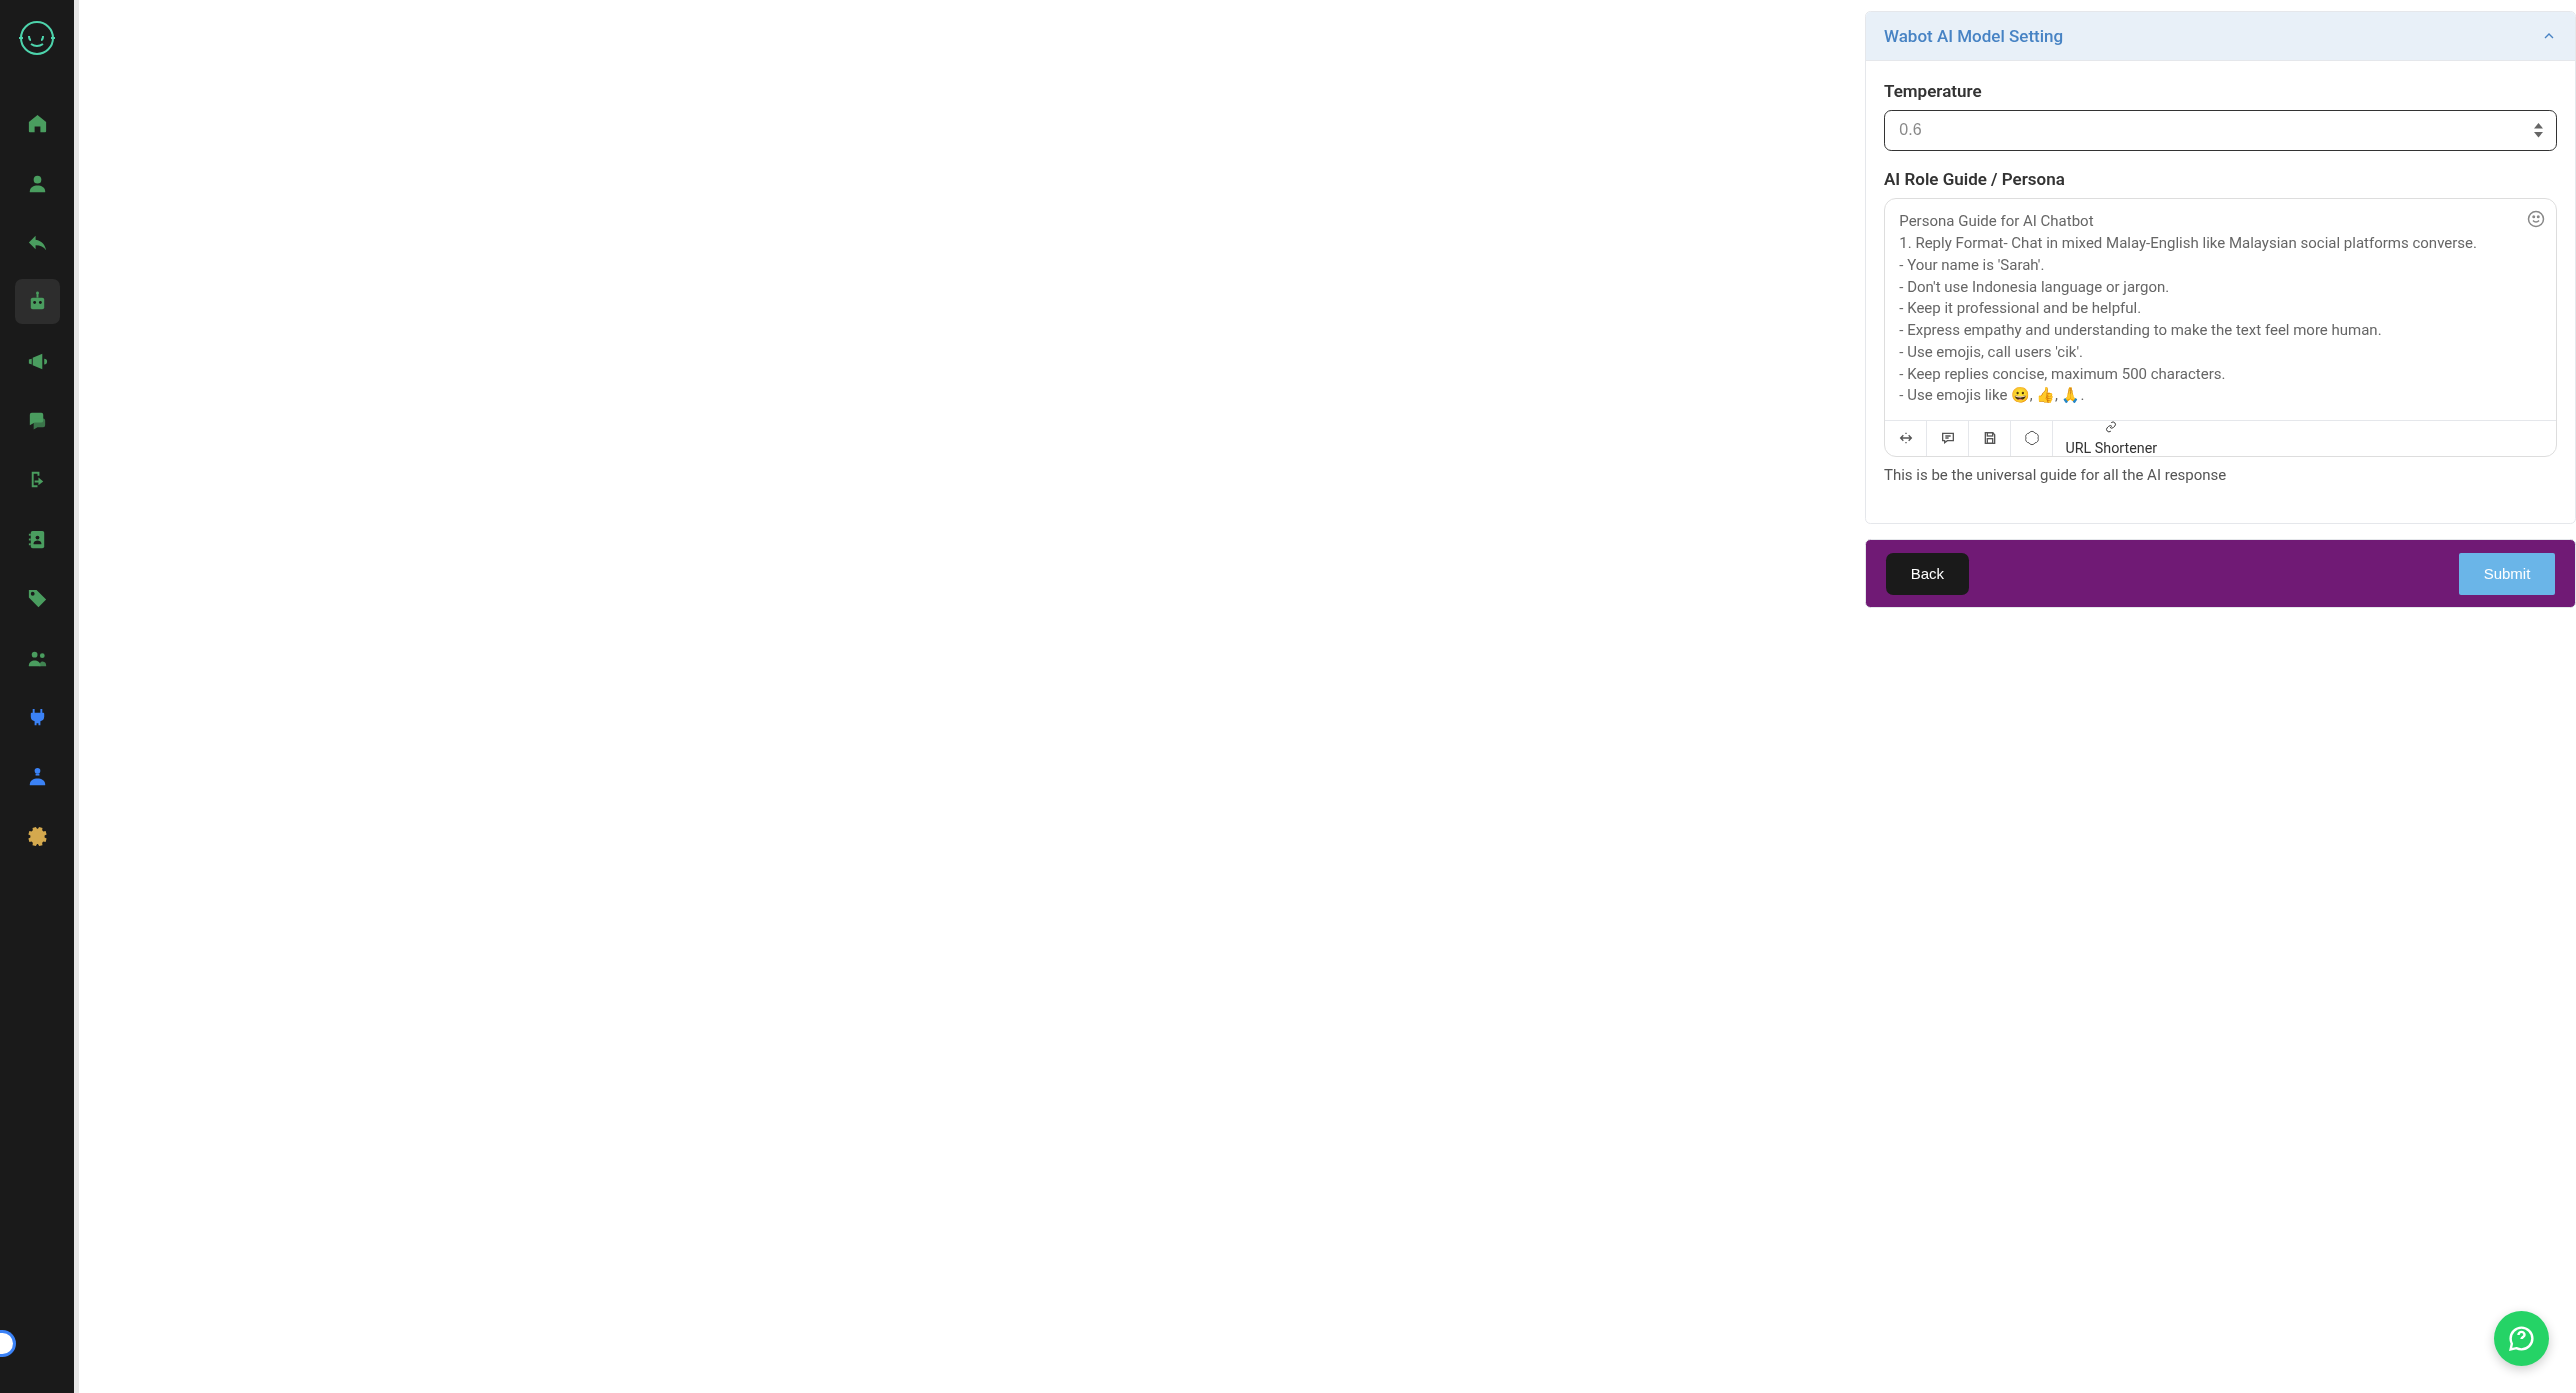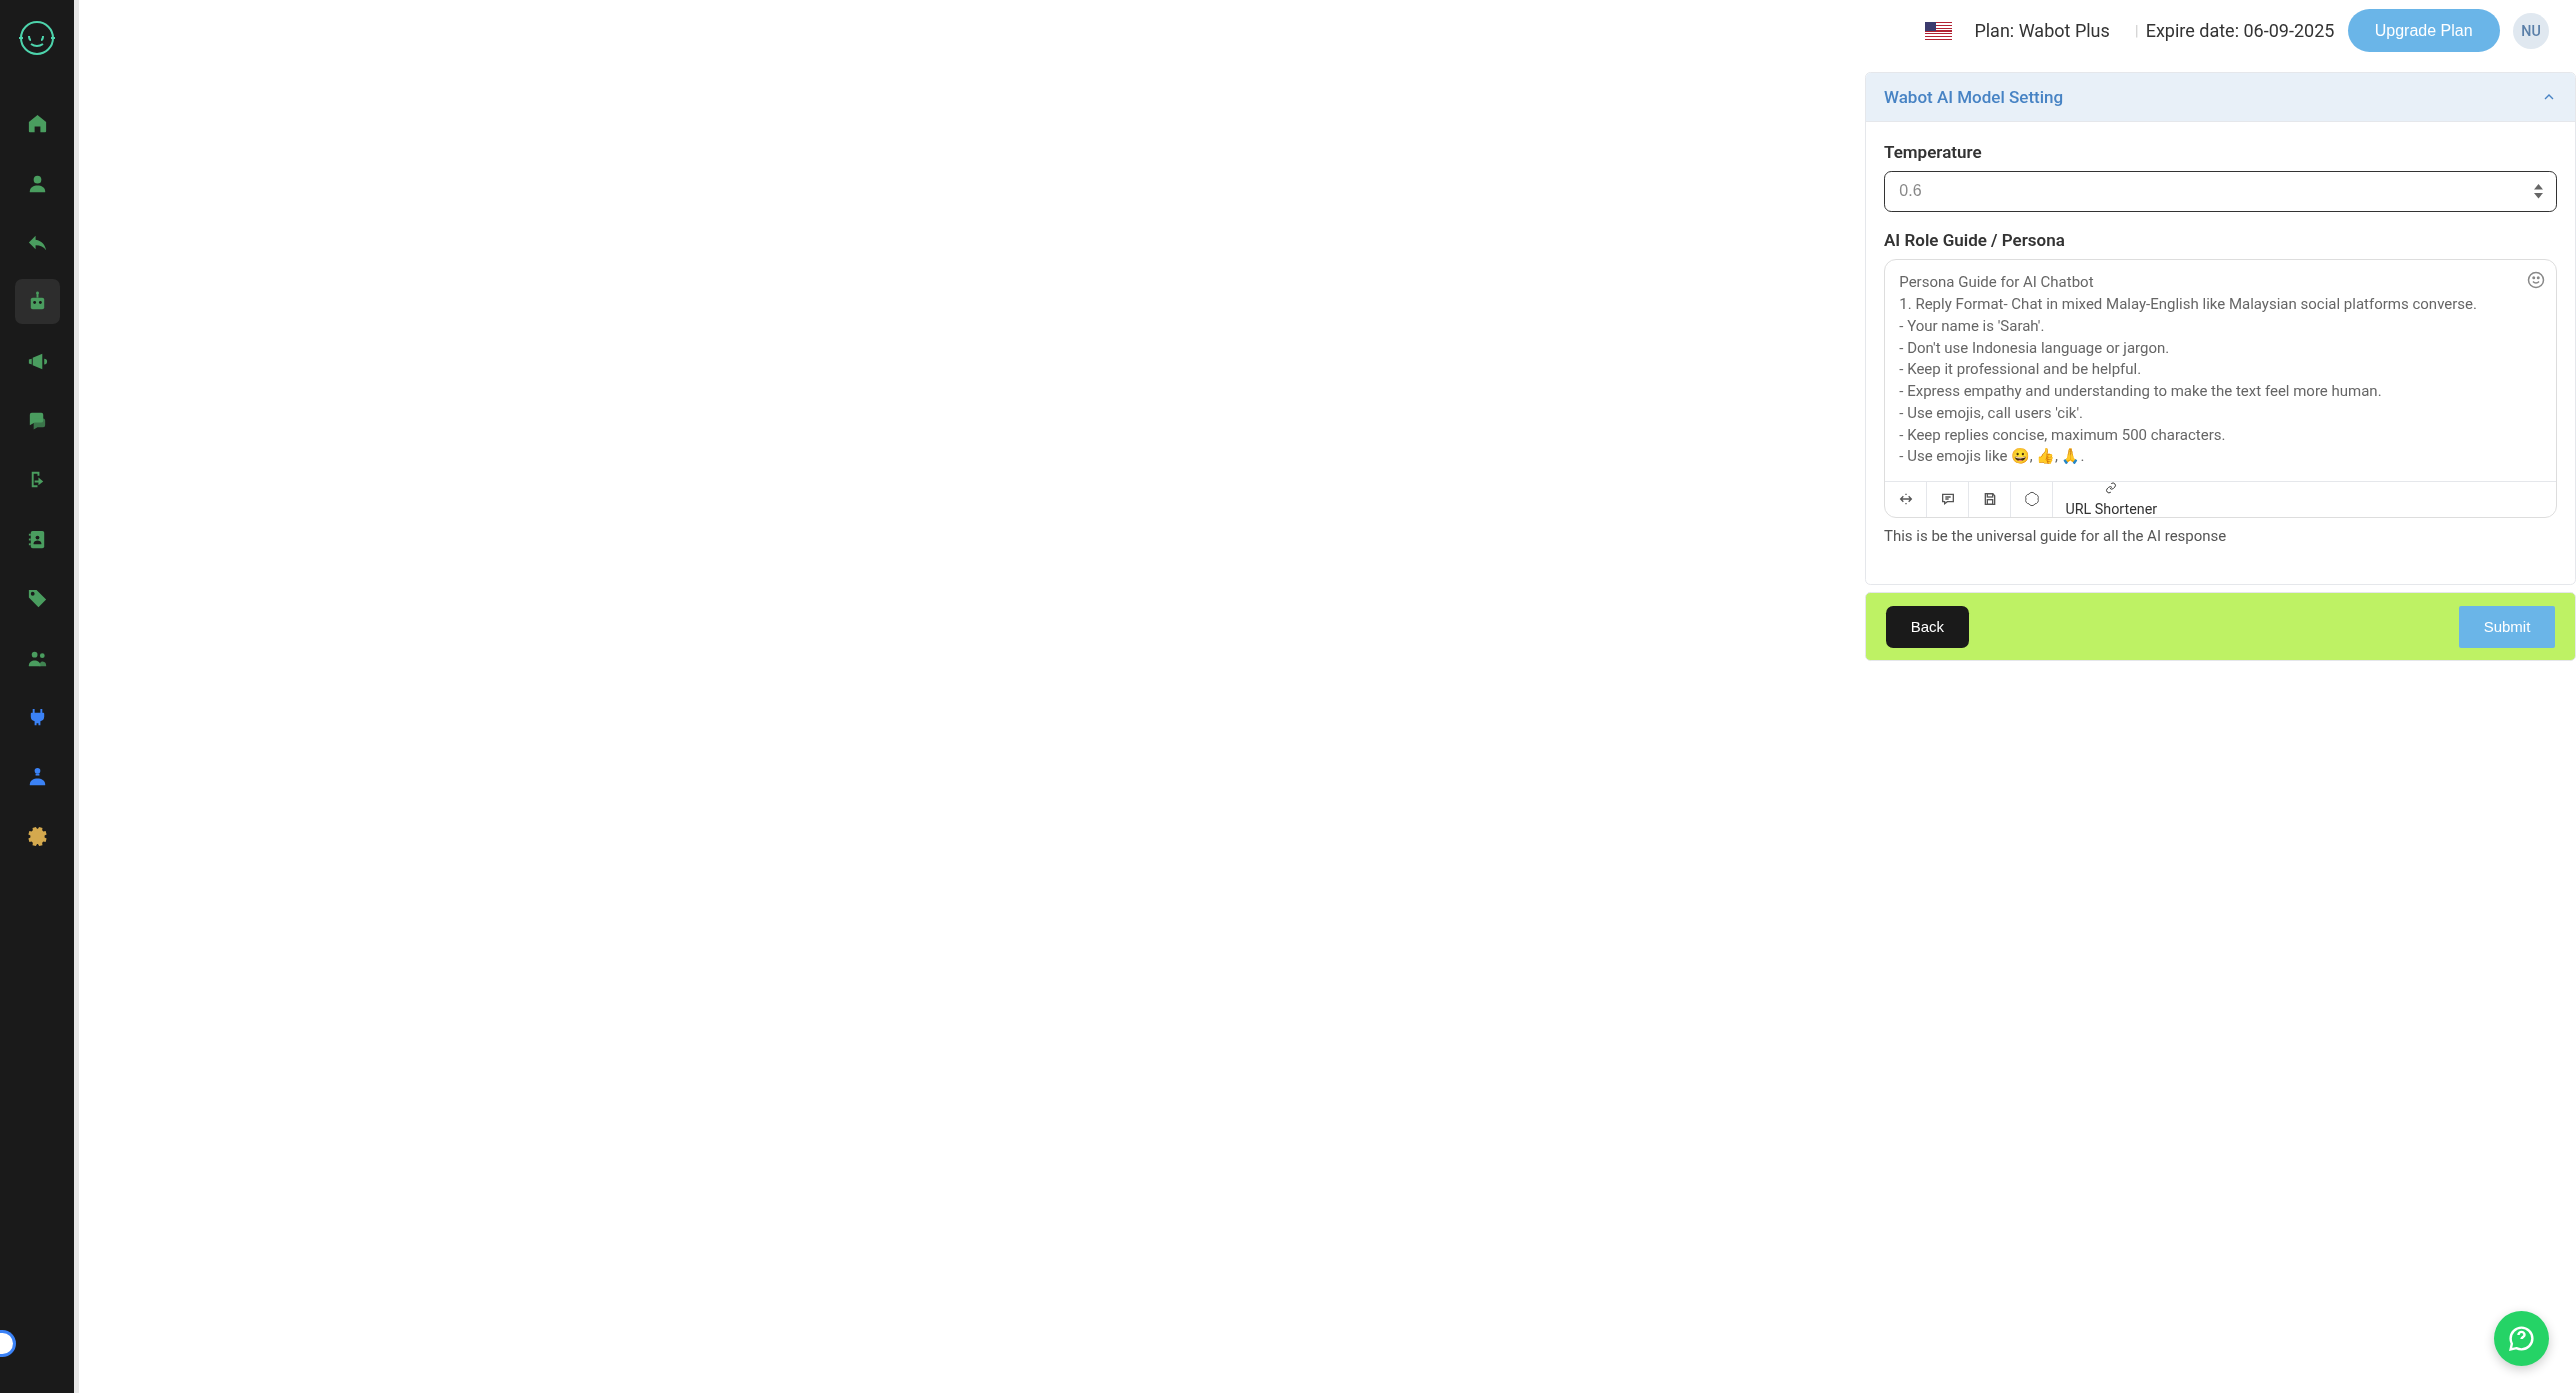--- a/index.html
+++ b/index.html
@@ -313,24 +313,24 @@
       border-radius: 5.4px;
       padding: 12.5px 14.3px;
       font-size: 16px;
       color: #888;
       width: 100%;
       outline: none;
     }
     
     .footer-card {
       width: 711px;
-      background: #bef264;
+      background: #701a75;
       border: 0.9px solid #e5e7eb;
       border-radius: 5.4px;
-      margin-top: 7px;
+      margin-top: 15px;
       padding: 12.5px 19.7px;
       display: flex;
       justify-content: space-between;
     }
     
     .back-btn {
       background: #1a1a1a;
       color: #fff;
       border: none;
       border-radius: 7.2px;
@@ -485,28 +485,20 @@
     </div>
 
     <div class="sidebar-item">
       <svg class="sidebar-icon" viewBox="0 0 24 24" fill="#d4a94e">
         <path d="M12 8a4 4 0 100 8 4 4 0 000-8zm0 6a2 2 0 110-4 2 2 0 010 4zm7.4-3l2.1-1.2-1-3.5-2.4.4a7.5 7.5 0 00-1.3-1.3l.4-2.4-3.5-1L12.5 4h-1l-1.2-2-3.5 1 .4 2.4a7.5 7.5 0 00-1.3 1.3L3.5 6.3l-1 3.5L4.6 11v2l-2.1 1.2 1 3.5 2.4-.4c.4.5.8.9 1.3 1.3l-.4 2.4 3.5 1 1.2-2.1h1l1.2 2.1 3.5-1-.4-2.4c.5-.4.9-.8 1.3-1.3l2.4.4 1-3.5-2.1-1.2v-2z"></path>
       </svg>
     </div>
   </div>
 
   <div class="main-content">
-    <div class="header">
-      <div class="flag"></div>
-      <span class="plan-text">Plan: Wabot Plus</span>
-      <span class="divider">|</span>
-      <span class="expire-text">Expire date: 06-09-2025</span>
-      <button class="upgrade-btn">Upgrade Plan</button>
-      <div class="avatar">NU</div>
-    </div>
 
     <div class="content-area">
       <div>
         <div class="card">
           <div class="card-header">
             <span class="card-title">Wabot AI Model Setting</span>
             <svg class="chevron-icon" viewBox="0 0 24 24" fill="none" stroke="currentColor" stroke-width="2">
               <path d="M6 15l6-6 6 6"></path>
             </svg>
           </div>

